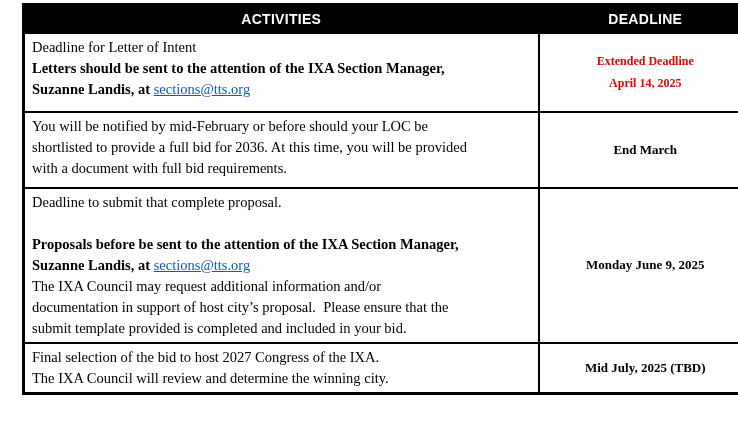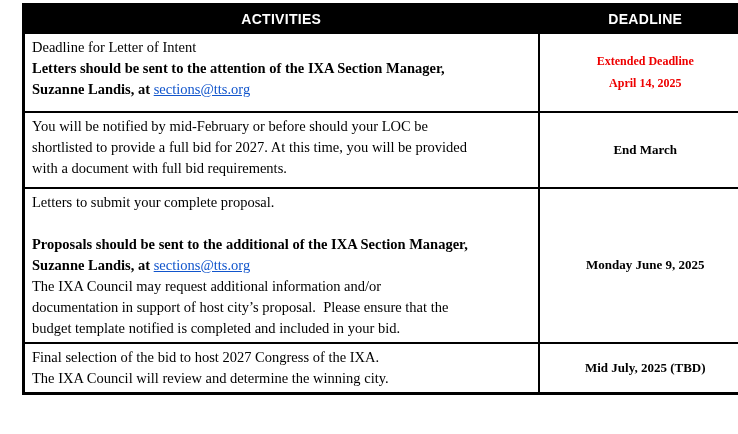--- a/index.html
+++ b/index.html
@@ -98,36 +98,36 @@
           <div class="line"><span class="seg-bold">Suzanne Landis, at </span><a class="seg-link" href="mailto:sections@tts.org">sections@tts.org</a></div>
         </td>
         <td class="deadline-cell deadline-red">
           <div class="dline">Extended Deadline</div>
           <div class="dline">April 14, 2025</div>
         </td>
       </tr>
       <tr>
         <td class="activity-cell">
           <div class="line"><span class="seg-regular">You will be notified by mid-February or before should your LOC be</span></div>
-          <div class="line"><span class="seg-regular">shortlisted to provide a full bid for 2027. At this time, you will be provided</span></div>
+          <div class="line"><span class="seg-regular">shortlisted to provide a full bid for 2036. At this time, you will be provided</span></div>
           <div class="line"><span class="seg-regular">with a document with full bid requirements.</span></div>
         </td>
         <td class="deadline-cell">
           <div class="dline">End March</div>
         </td>
       </tr>
       <tr>
         <td class="activity-cell">
-          <div class="line"><span class="seg-regular">Letters to submit your complete proposal.</span></div>
+          <div class="line"><span class="seg-regular">Deadline to submit that complete proposal.</span></div>
           <div class="line">&nbsp;</div>
-          <div class="line"><span class="seg-bold">Proposals should be sent to the additional of the IXA Section Manager,</span></div>
+          <div class="line"><span class="seg-bold">Proposals before be sent to the attention of the IXA Section Manager,</span></div>
           <div class="line"><span class="seg-bold">Suzanne Landis, at </span><a class="seg-link" href="mailto:sections@tts.org">sections@tts.org</a></div>
           <div class="line"><span class="seg-regular">The IXA Council may request additional information and/or</span></div>
           <div class="line"><span class="seg-regular">documentation in support of host city’s proposal.&nbsp; Please ensure that the</span></div>
-          <div class="line"><span class="seg-regular">budget template notified is completed and included in your bid.</span></div>
+          <div class="line"><span class="seg-regular">submit template provided is completed and included in your bid.</span></div>
         </td>
         <td class="deadline-cell">
           <div class="dline">Monday June 9, 2025</div>
         </td>
       </tr>
       <tr>
         <td class="activity-cell">
           <div class="line"><span class="seg-regular">Final selection of the bid to host 2027 Congress of the IXA.</span></div>
           <div class="line"><span class="seg-regular">The IXA Council will review and determine the winning city.</span></div>
         </td>

